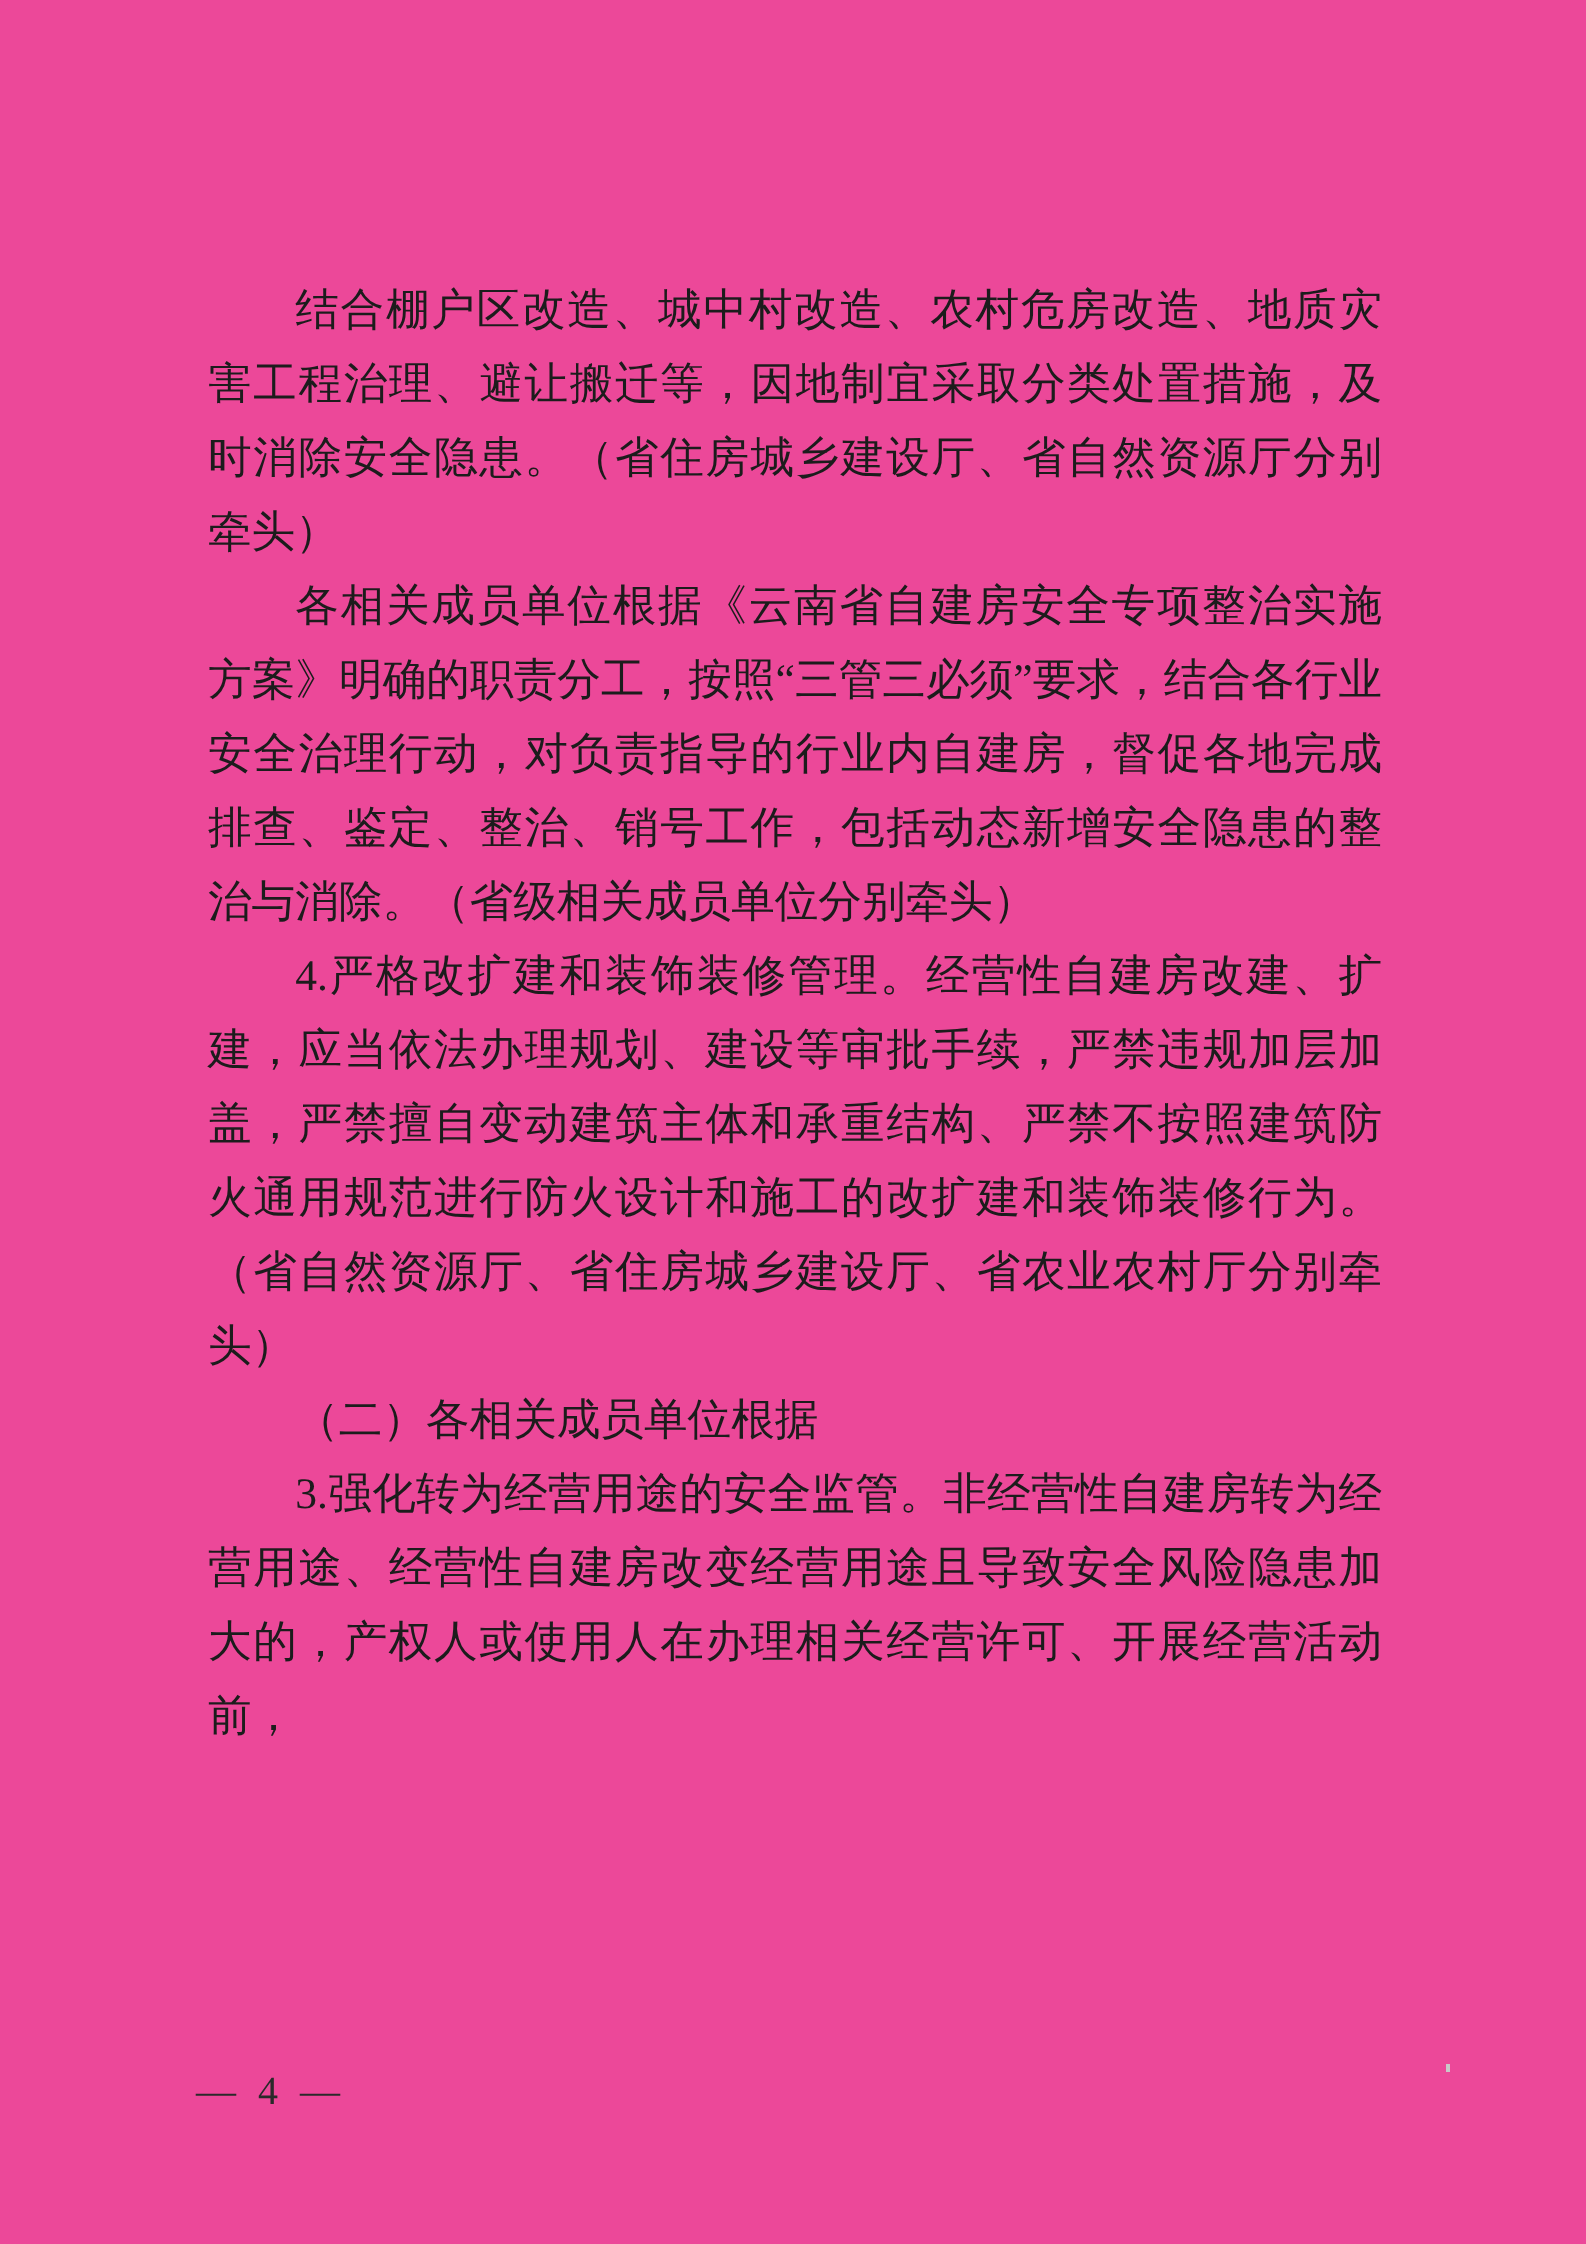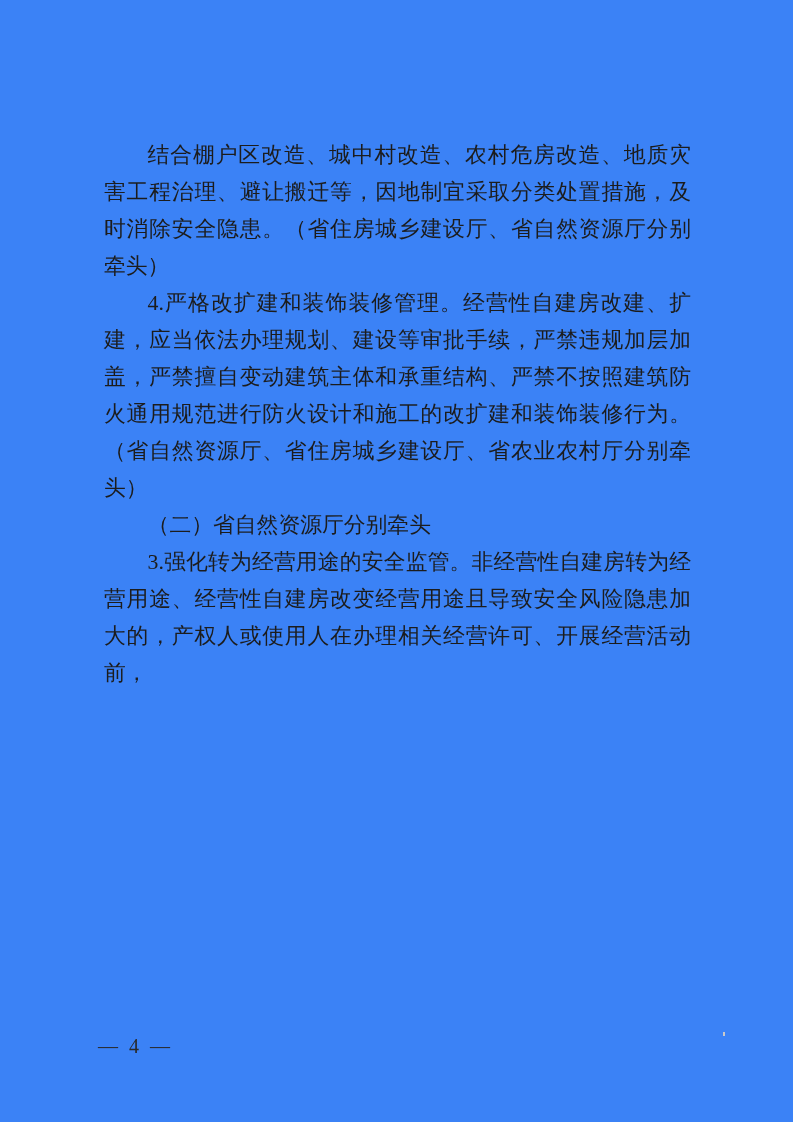--- a/index.html
+++ b/index.html
@@ -5,21 +5,21 @@
   html, body {
     margin: 0;
     padding: 0;
     background: #999;
   }
   .page {
     position: relative;
     width: 793px;
     height: 1122px;
     margin: 0 auto;
-    background: #3b82f6;
+    background: #ec4899;
     overflow: hidden;
     font-family: "Liberation Serif", "DejaVu Serif", serif;
     color: #1c1c1c;
   }
   .text-block {
     position: absolute;
     left: 104px;
     top: 137px;
     width: 587px;
     font-size: 21.8px;
@@ -54,24 +54,25 @@
 </style>
 </head>
 <body>
 
 <div class="page">
 
   <div class="text-block">
 
     <p class="para"><span>结合棚户区改造、城中村改造、农村危房改造、地质灾害工程治理、避让搬迁等，因地制宜采取分类处置措施，及时消除安全隐患。（省住房城乡建设厅、省自然资源厅分别牵头）</span></p>
 
+    <p class="para"><span>各相关成员单位根据《云南省自建房安全专项整治实施方案》明确的职责分工，按照“三管三必须”要求，结合各行业安全治理行动，对负责指导的行业内自建房，督促各地完成排查、鉴定、整治、销号工作，包括动态新增安全隐患的整治与消除。（省级相关成员单位分别牵头）</span></p>
 
     <p class="para"><span class="bold-lead">4.严格改扩建和装饰装修管理。</span><span>经营性自建房改建、扩建，应当依法办理规划、建设等审批手续，严禁违规加层加盖，严禁擅自变动建筑主体和承重结构、严禁不按照建筑防火通用规范进行防火设计和施工的改扩建和装饰装修行为。（省自然资源厅、省住房城乡建设厅、省农业农村厅分别牵头）</span></p>
 
-    <p class="para"><span>（二）省自然资源厅分别牵头</span></p>
+    <p class="para"><span>（二）各相关成员单位根据</span></p>
 
 
     <p class="para"><span class="bold-lead">3.强化转为经营用途的安全监管。</span><span>非经营性自建房转为经营用途、经营性自建房改变经营用途且导致安全风险隐患加大的，产权人或使用人在办理相关经营许可、开展经营活动前，</span></p>
 
   </div>
 
   <div class="footer"><span>— 4 —</span></div>
 
   <div class="speck"></div>
 

